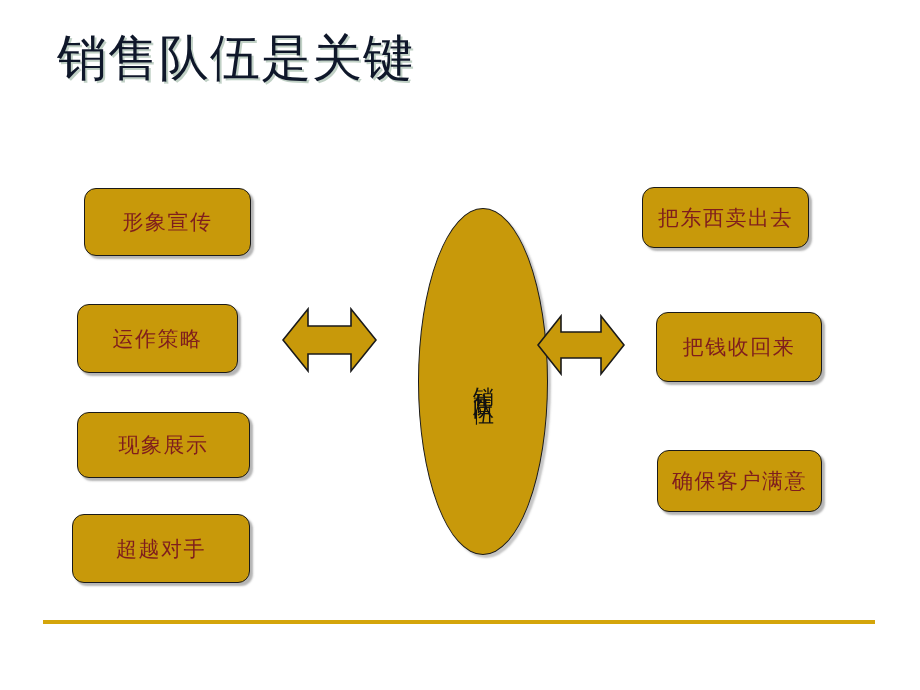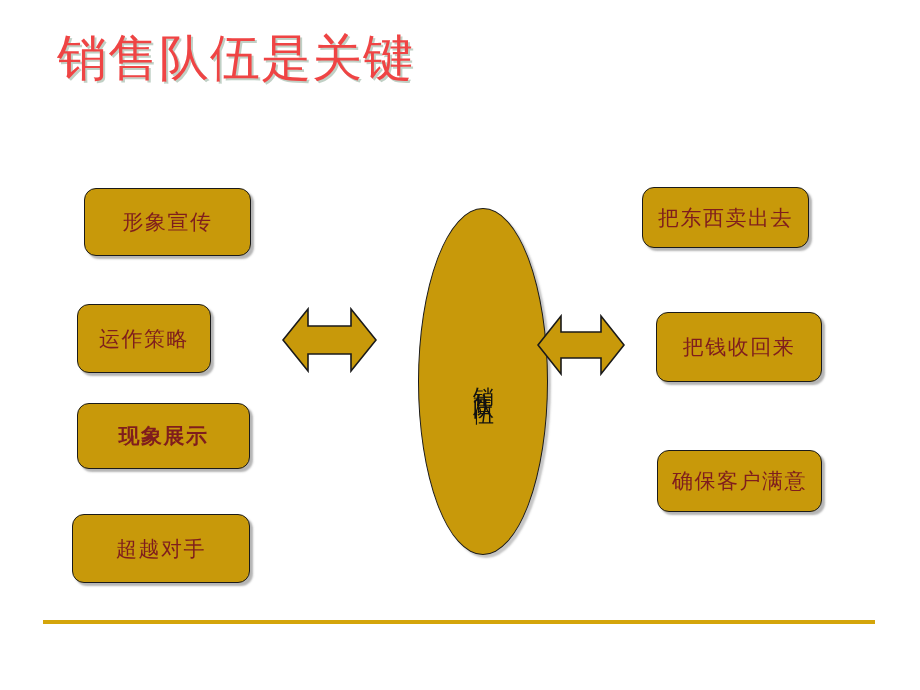--- a/index.html
+++ b/index.html
@@ -20,21 +20,21 @@
   }
 
   
   #slide-title {
     position: absolute;
     left: 57px;
     top: 27px;
     font-size: 50px;
     line-height: 62px;
     letter-spacing: 1px;
-    color: #ef4444;
+    color: #0f172a;
     text-shadow: 2px 2px 0 rgba(140,170,150,0.55);
     white-space: nowrap;
     font-family: "DejaVu Serif", "Liberation Serif", serif;
   }
 
   
   .node-box {
     position: absolute;
     box-sizing: border-box;
     background: #C8990A;
@@ -46,22 +46,22 @@
     color: #7f1d1d;
     font-size: 21px;
     letter-spacing: 1.5px;
     white-space: nowrap;
     box-shadow: 3px 3px 2px rgba(90,90,90,0.45);
     font-family: "DejaVu Serif", "Liberation Serif", serif;
   }
 
   
   #box-l0 { left: 84px;  top: 188px; width: 167px; height: 68px; }
-  #box-l1 { left: 77px;  top: 304px; width: 134px; height: 69px; }
-  #box-l2 { left: 77px;  top: 403px; width: 173px; height: 66px; font-weight: bold; }
+  #box-l1 { left: 77px;  top: 304px; width: 161px; height: 69px; }
+  #box-l2 { left: 77px;  top: 412px; width: 173px; height: 66px; }
   #box-l3 { left: 72px;  top: 514px; width: 178px; height: 69px; }
 
   
   #box-r0 { left: 642px; top: 187px; width: 167px; height: 61px; }
   #box-r1 { left: 656px; top: 312px; width: 166px; height: 70px; }
   #box-r2 { left: 657px; top: 450px; width: 165px; height: 62px; }
 
   
   #center-ellipse {
     position: absolute;

